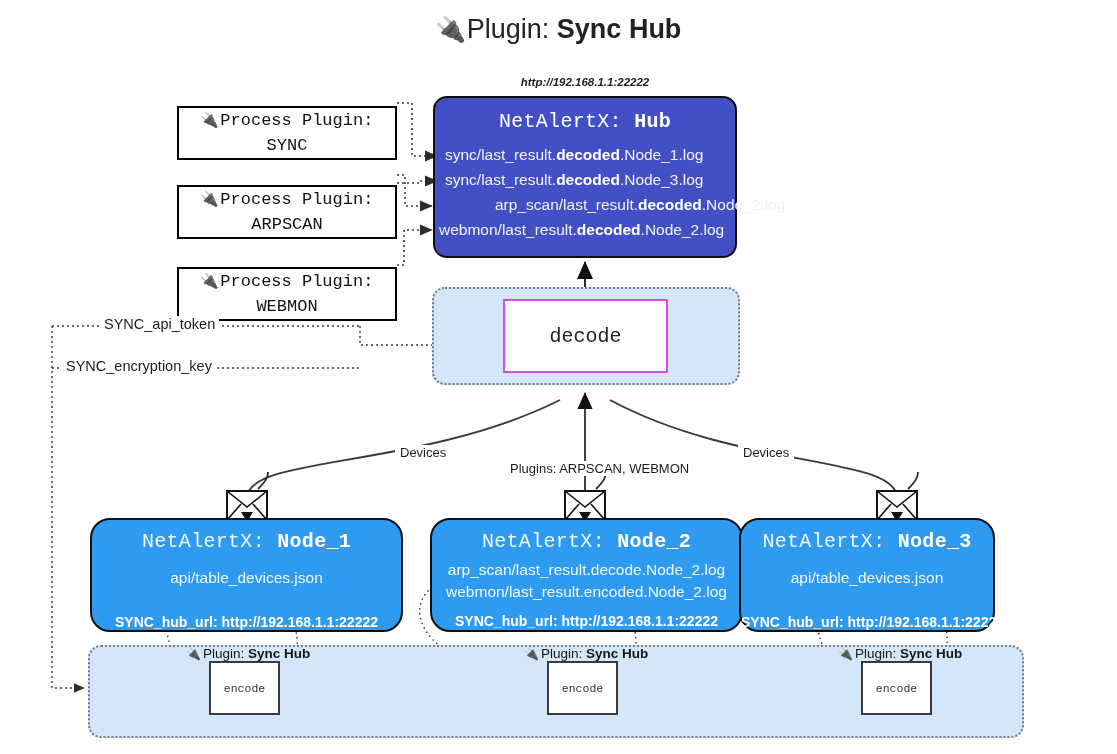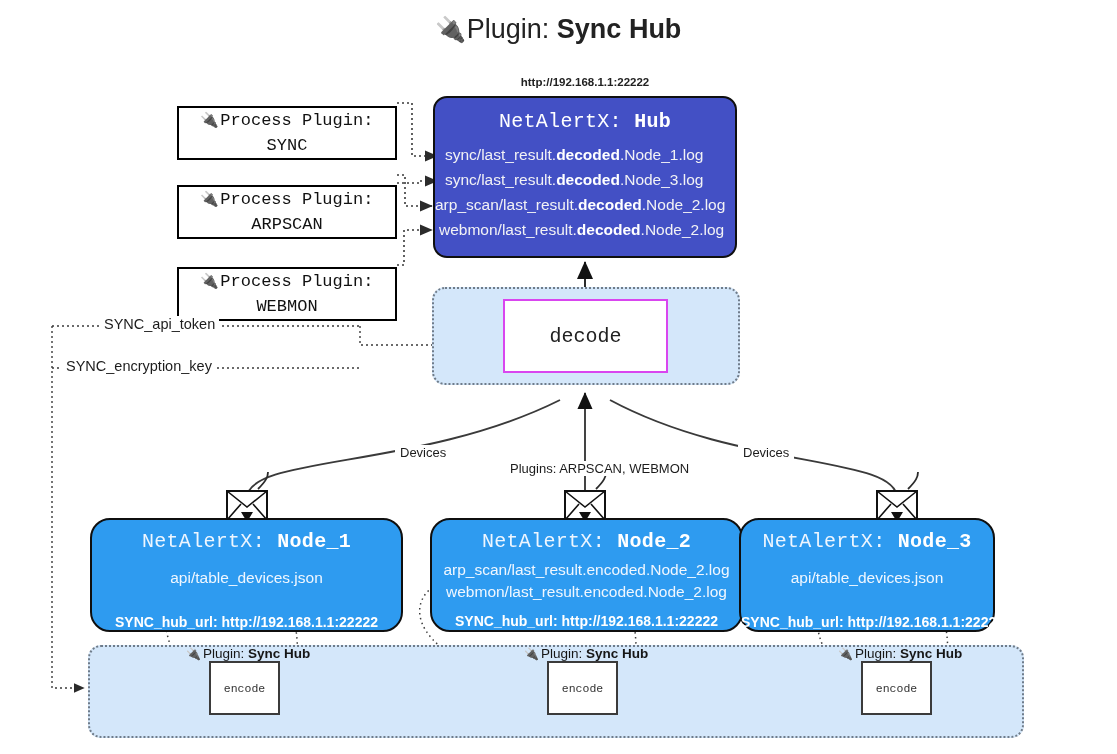--- a/index.html
+++ b/index.html
@@ -30,21 +30,21 @@
     box-sizing:border-box;color:#ffffff;
   }
   #hub .hubtitle{
     font-family:"Liberation Mono","DejaVu Sans Mono",monospace;
     font-size:20px;text-align:center;margin-top:12px;letter-spacing:.3px;
   }
   #hub .hubtitle b{font-weight:bold;}
   #hub .logs{margin-top:9px;}
   #hub .log{font-size:15.5px;line-height:25px;padding-left:10px;white-space:nowrap;color:#f2f2f5;}
   #hub .log b{font-weight:bold;color:#ffffff;}
-  #huburl{left:433px;top:76px;width:304px;text-align:center;font-size:11.5px;color:#222;font-weight:bold;}
+  #huburl{left:433px;top:76px;width:304px;text-align:center;font-size:11.5px;color:#222;font-weight:bold;font-style:italic;}
 
   
   #decodeband{
     left:432px;top:287px;width:308px;height:98px;
     background:#d4e7fa;border:2px dotted #6f7c8a;border-radius:13px;box-sizing:border-box;
   }
   #decodebox{
     left:503px;top:299px;width:165px;height:74px;background:#ffffff;
     border:2px solid #d946ef;box-sizing:border-box;
     display:flex;align-items:center;justify-content:center;
@@ -152,21 +152,21 @@
 
 <div class="abs" id="huburl">http://192.168.1.1:22222</div>
 <div class="abs" id="hub">
   <div class="hubtitle">
     <span>NetAlertX:</span>
     <b>Hub</b>
   </div>
   <div class="logs">
     <div class="log"><span>sync/last_result.</span><b>decoded</b><span>.Node_1.log</span></div>
     <div class="log"><span>sync/last_result.</span><b>decoded</b><span>.Node_3.log</span></div>
-    <div class="log" style="padding-left:0;"><span>arp_scan/last_result.</span><b>decoded</b><span>.Node_2.log</span></div>
+    <div class="log" style="padding-left:20px;margin-left:40px;"><span>arp_scan/last_result.</span><b>decoded</b><span>.Node_2.log</span></div>
     <div class="log" style="padding-left:4px;"><span>webmon/last_result.</span><b>decoded</b><span>.Node_2.log</span></div>
   </div>
 </div>
 
 <div class="abs" id="decodeband"></div>
 <div class="abs" id="decodebox">decode</div>
 
 <div class="abs keylbl" style="left:100px;top:316px;">SYNC_api_token</div>
 <div class="abs keylbl" style="left:62px;top:358px;">SYNC_encryption_key</div>
 
@@ -205,21 +205,21 @@
   </div>
   <div class="nline" style="margin-top:14px;">api/table_devices.json</div>
   <div class="nurl" style="margin-top:25px;">SYNC_hub_url: http://192.168.1.1:22222</div>
 </div>
 
 <div class="abs node" style="left:430px;top:518px;width:313px;">
   <div class="ntitle">
     <span>NetAlertX:</span>
     <b>Node_2</b>
   </div>
-  <div class="nline" style="margin-top:6px;">arp_scan/last_result.encoded.Node_2.log</div>
+  <div class="nline" style="margin-top:6px;">arp_scan/last_result.decode.Node_2.log</div>
   <div class="nline">webmon/last_result.encoded.Node_2.log</div>
   <div class="nurl" style="margin-top:10px;">SYNC_hub_url: http://192.168.1.1:22222</div>
 </div>
 
 <div class="abs node" style="left:739px;top:518px;width:256px;">
   <div class="ntitle">
     <span>NetAlertX:</span>
     <b>Node_3</b>
   </div>
   <div class="nline" style="margin-top:14px;">api/table_devices.json</div>

